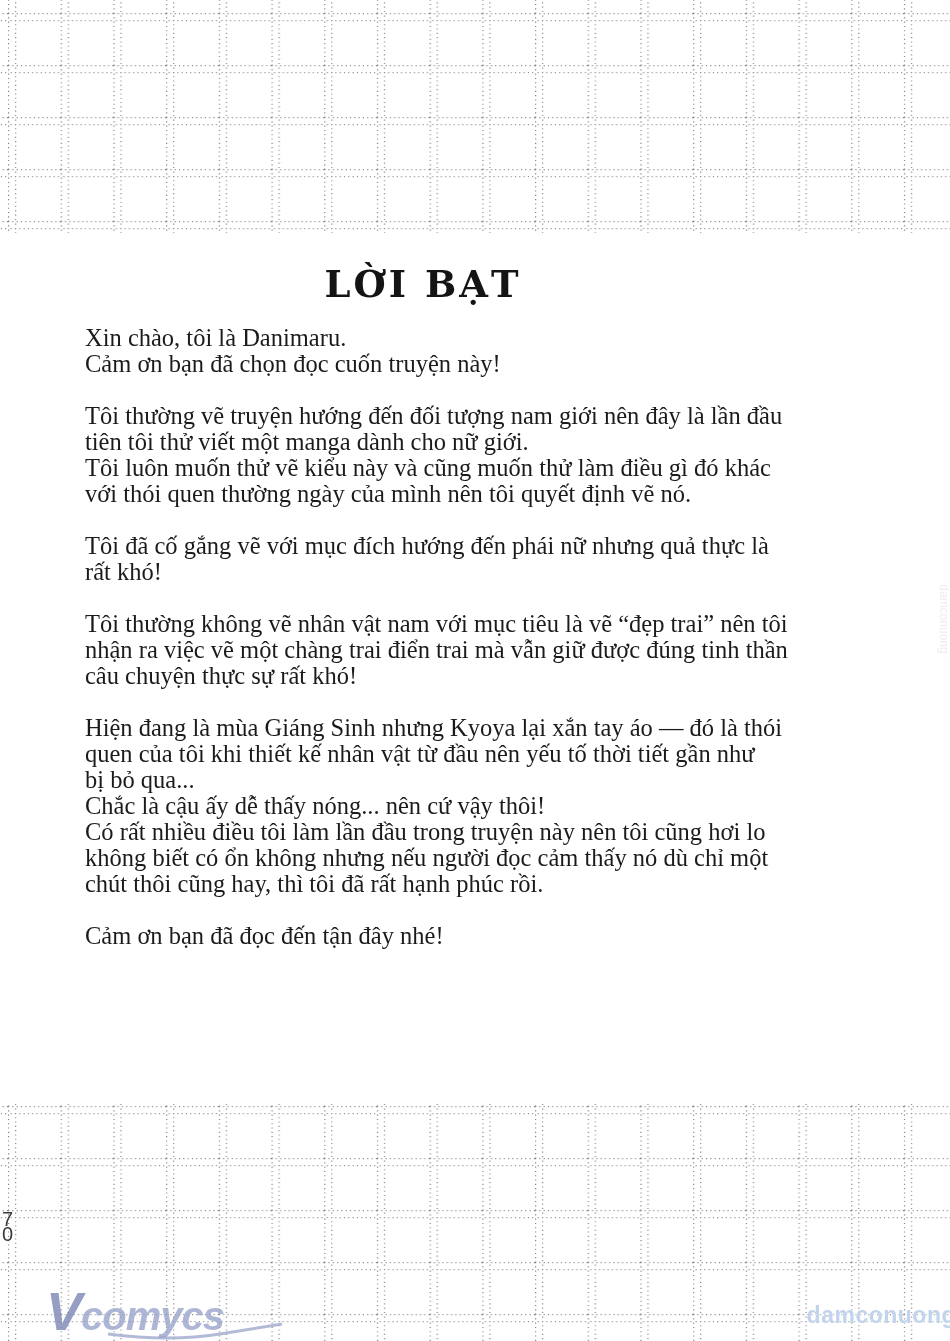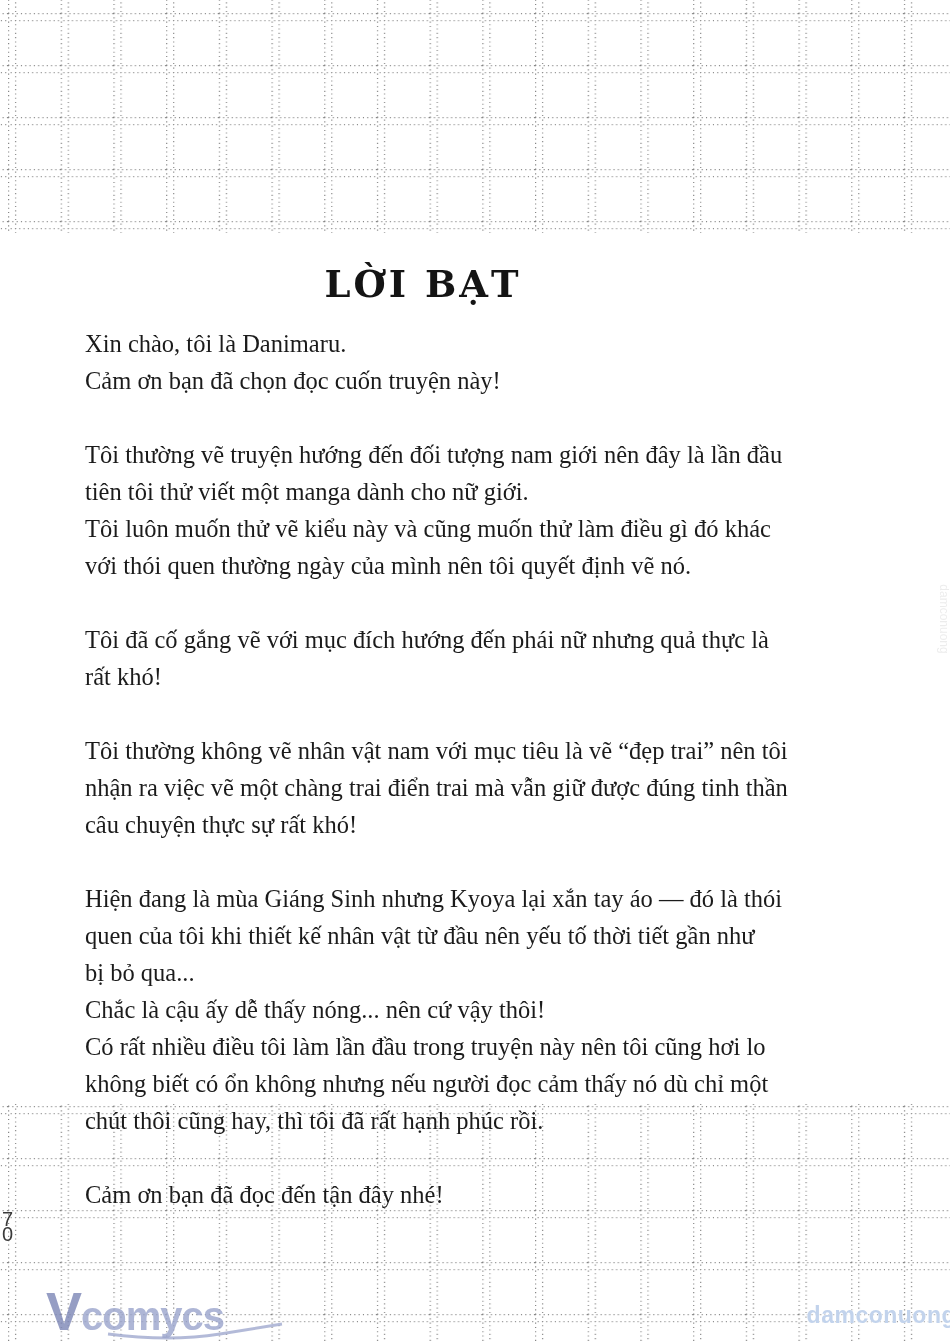--- a/index.html
+++ b/index.html
@@ -8,29 +8,29 @@
 
   .grid-band{position:absolute;left:0;width:950px;pointer-events:none;}
   .grid-top{top:0;height:233px;}
   .grid-bottom{top:1104px;height:237px;}
 
   .page-title{position:absolute;top:262px;left:0;width:846px;text-align:center;
       font-family:"DejaVu Serif",serif;font-weight:bold;font-size:37px;
       letter-spacing:3px;color:#141414;}
 
   .afterword{position:absolute;top:325px;left:85px;width:810px;
-      font-size:24.5px;line-height:37px;color:#1b1b1b;
+      font-size:24.5px;line-height:26px;color:#1b1b1b;
       white-space:pre-line;}
 
   .page-number{position:absolute;left:2px;top:1212px;width:11px;
       font-family:"Liberation Sans",sans-serif;font-size:20px;line-height:15px;
       color:#3a3a3a;overflow-wrap:anywhere;word-break:break-all;}
 
   .logo-wm{position:absolute;left:46px;top:1280px;
-      font-family:"Liberation Sans",sans-serif;font-weight:bold;
+      font-family:"Liberation Sans",sans-serif;font-style:italic;font-weight:bold;
       color:#8d97c2;opacity:.8;white-space:nowrap;letter-spacing:-1px;}
   .logo-wm .logo-v{font-size:54px;color:#7c86b6;}
   .logo-wm .logo-rest{font-size:40px;color:#9aa4cc;}
   .logo-swoosh{position:absolute;left:100px;top:1322px;opacity:.75;}
 
   .wm-bottom-right{position:absolute;right:-6px;top:1302px;
       font-family:"Liberation Sans",sans-serif;font-weight:bold;font-size:23px;
       letter-spacing:.5px;color:#c2d3ec;
       text-shadow:0 0 2px #ffffff,0 0 1px #ffffff;white-space:nowrap;}
 

